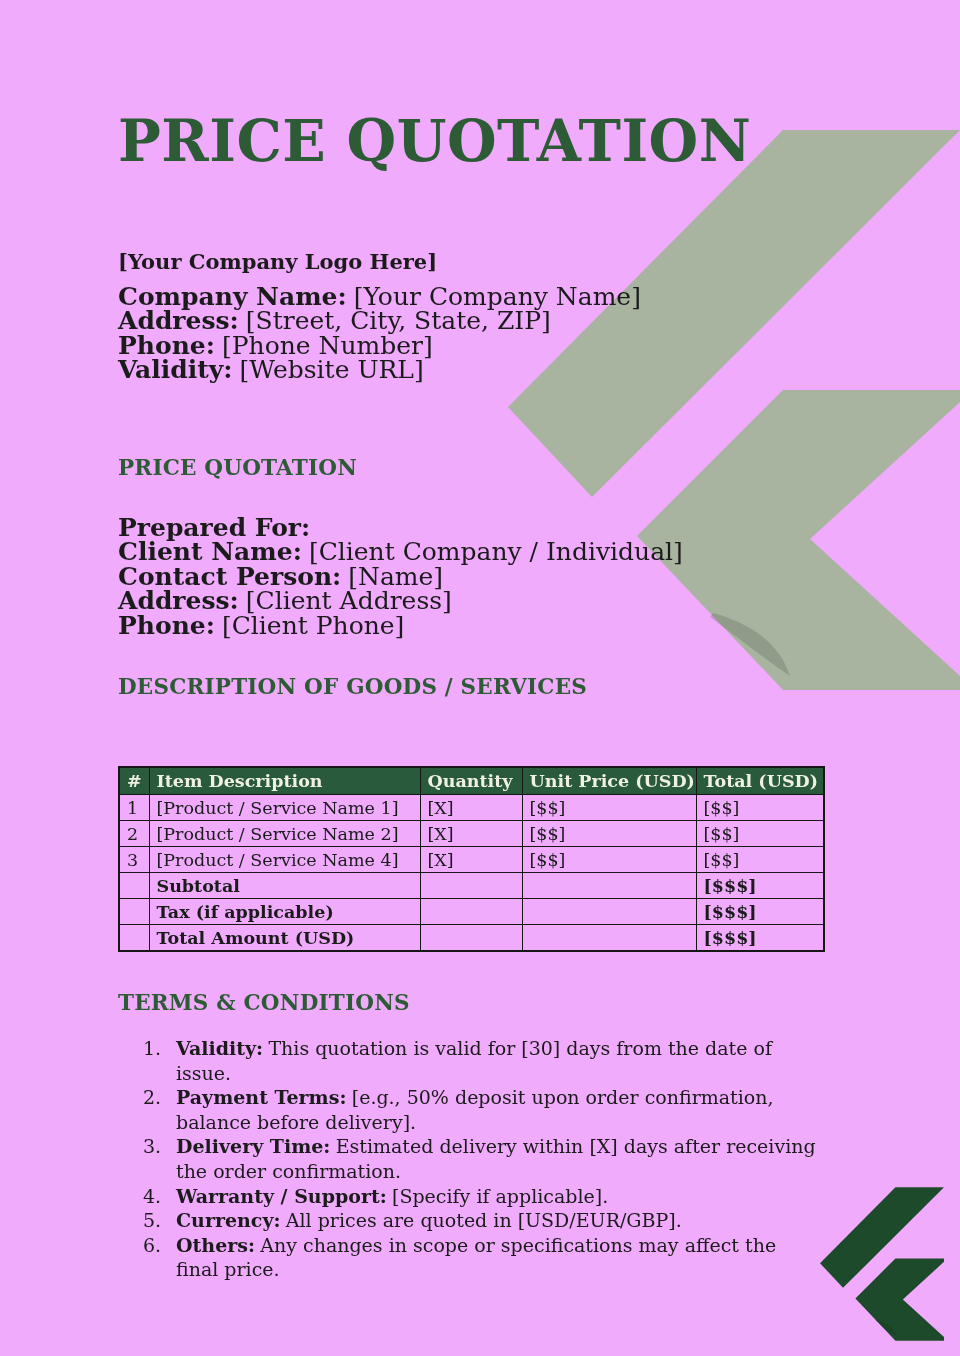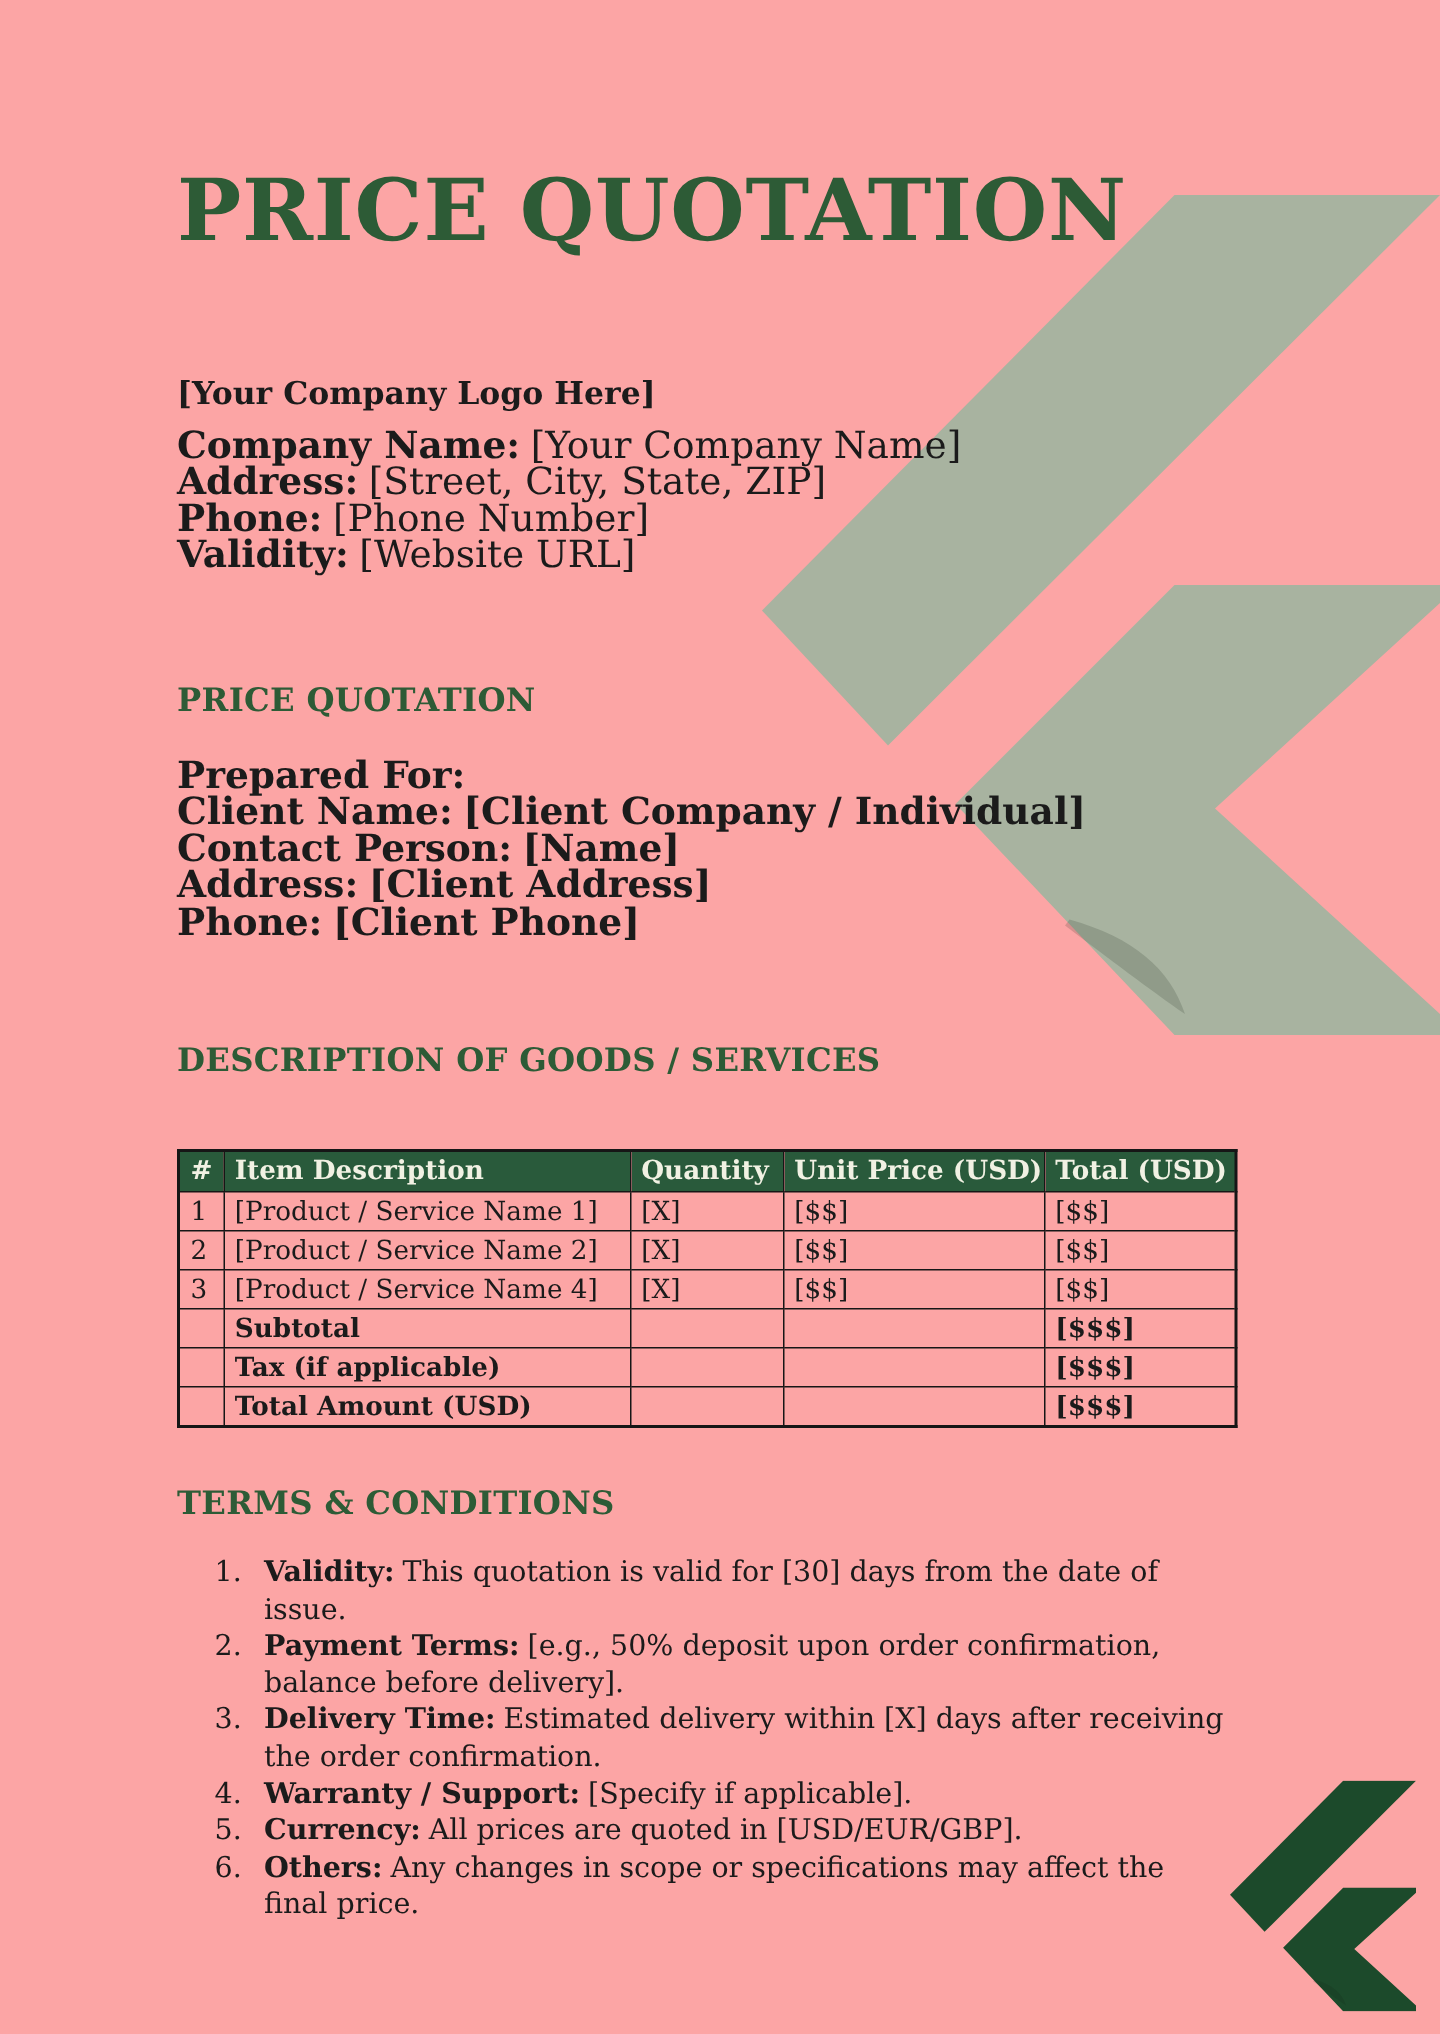--- a/index.html
+++ b/index.html
@@ -2,48 +2,48 @@
 <html><head>
 <meta charset="utf-8">
 <style>
   html,body{margin:0;padding:0;}
   body{
     width:960px;height:1356px;
     background:#f5f5e9;
     font-family:"DejaVu Serif","Liberation Serif",serif;
     color:#1b1b1b;
   }
-  .page{position:relative;width:960px;height:1356px;overflow:hidden;background:#fca5a5;}
+  .page{position:relative;width:960px;height:1356px;overflow:hidden;background:#f0abfc;}
 
   
   .logo{position:absolute;display:block;}
   .logo-top{left:508px;top:130px;width:452px;height:560px;color:#a8b3a0;}
   .logo-bottom{left:820px;top:1187px;width:124px;height:154px;color:#1c4a2b;}
 
   .abs{position:absolute;left:118px;}
 
   .title{
     top:112px;margin:0;
     font-size:57px;line-height:58px;font-weight:700;
     color:#2d5b36;letter-spacing:.5px;white-space:nowrap;
   }
 
   .logo-ph{top:249px;font-size:21px;font-weight:700;}
 
   .block{font-size:25px;line-height:24.4px;}
   .block b{margin-right:.28em;}
   .company{top:285px;}
-  .client{top:505px;font-weight:bold;}
+  .client{top:516px;}
 
   .sec{
     margin:0;font-size:21.5px;line-height:26px;font-weight:700;
     color:#2d5b36;letter-spacing:.2px;white-space:nowrap;
   }
   .sec-quote{top:455px;}
-  .sec-goods{top:695px;}
+  .sec-goods{top:674px;}
   .sec-terms{top:990px;}
 
   table.items{
     top:766px;width:705px;
     border-collapse:collapse;
     border:2.5px solid #161616;
     font-size:17.5px;
     table-layout:fixed;
   }
   table.items th,table.items td{

